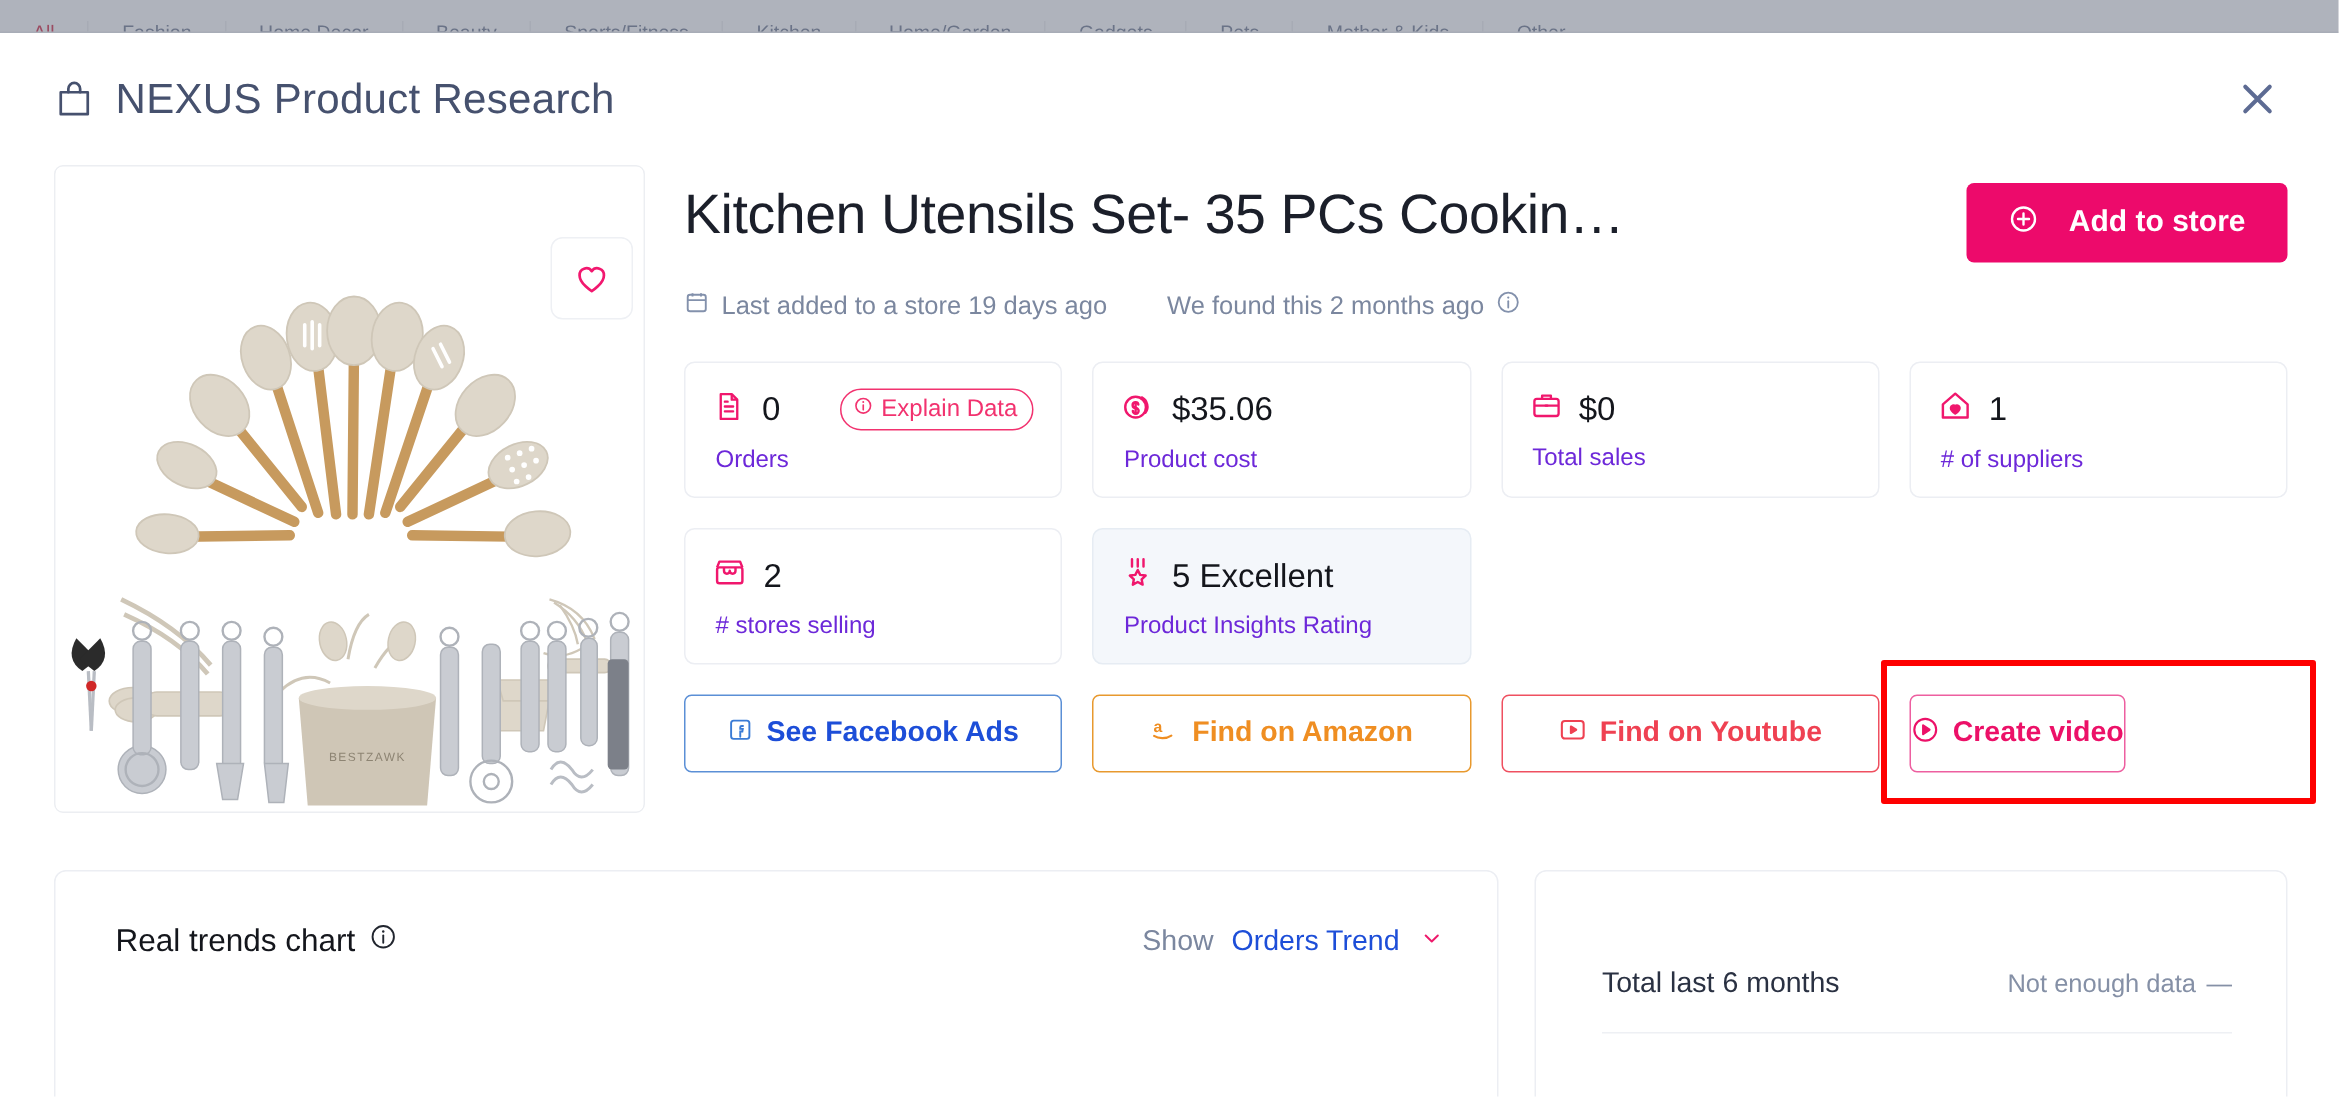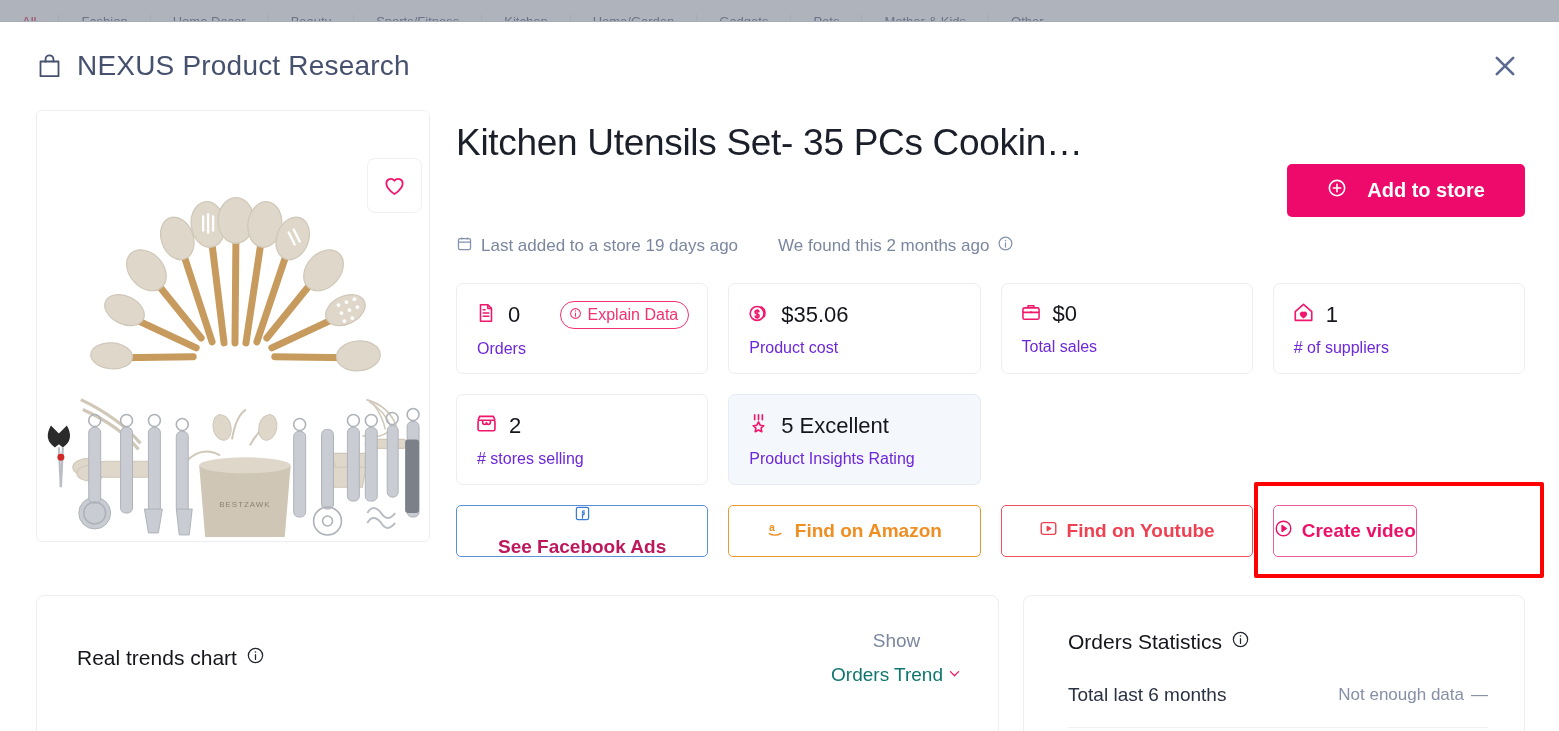--- a/index.html
+++ b/index.html
@@ -79,25 +79,24 @@
   .product-info { flex: 1 1 auto; min-width: 0; padding-top: 12px; }
   .title-row { display: flex; align-items: flex-start; gap: 24px; }
   .product-title {
     font-size: 37px; line-height: 1.15; color: #1b1f2a; font-weight: 400;
     white-space: nowrap; overflow: hidden; text-overflow: ellipsis;
     flex: 1 1 auto; min-width: 0; letter-spacing: -.3px;
   }
   .add-store-btn {
     flex: 0 0 auto;
     background: #ed0a6b; color: #fff; border: none; border-radius: 5px;
-    height: 53px; padding: 0 40px;
+    height: 53px; padding: 0 28px;
     font-size: 20px; font-weight: 700; font-family: inherit;
     display: flex; align-items: center; gap: 20px; cursor: pointer;
     white-space: nowrap;
-    margin-top: 42px;
   }
 
   .meta-row {
     display: flex; align-items: center; gap: 40px;
     margin-top: 18px; font-size: 17px; color: #7b879f;
   }
   .meta-item { display: flex; align-items: center; gap: 8px; }
 
   
   .cards { display: grid; grid-template-columns: repeat(4, 1fr); gap: 20px; margin-top: 26px; }
@@ -119,21 +118,21 @@
   }
 
   
   .actions { display: grid; grid-template-columns: repeat(4, 1fr); gap: 20px; margin-top: 20px; }
   .act-btn {
     height: 52px; border-radius: 5px; background: #fff;
     display: flex; align-items: center; justify-content: center; gap: 9px;
     font-size: 19px; font-weight: 700; font-family: inherit; cursor: pointer;
     border: 1px solid; white-space: nowrap;
   }
-  .act-fb { border-color: #5b8fd6; color: #be185d; flex-direction: column; }
+  .act-fb { border-color: #5b8fd6; color: #1d4ed8; }
   .act-amz { border-color: #e8992e; color: #ef8e22; }
   .act-yt { border-color: #ef5060; color: #ef4152; }
   .act-video { border-color: #ed5fa0; color: #ec1168; }
   .act-wrap { position: relative; }
   .annot-box {
     position: absolute; left: -19px; right: -19px; top: -23px; bottom: -21px;
     border: 4px solid #fe0000; border-radius: 2px; pointer-events: none;
   }
 
   
@@ -141,25 +140,25 @@
   .panel {
     border: 1px solid #eceef3; border-radius: 8px; background: #fff;
     padding: 34px 36px 0 40px; height: 180px; overflow: hidden;
   }
   .panel-trends { flex: 0 0 963px; }
   .panel-stats { flex: 1 1 auto; padding-left: 44px; }
   .panel-head { display: flex; align-items: center; }
   .panel-title {
     font-size: 21px; color: #14161c; display: flex; align-items: center; gap: 9px;
   }
-  .show-group { margin-left: auto; display: flex; align-items: center; gap: 12px; flex-direction: column; }
+  .show-group { margin-left: auto; display: flex; align-items: center; gap: 12px; }
   .show-label { font-size: 19px; color: #7b879f; }
   .dropdown {
-    display: flex; align-items: center; gap: 4px;
-    font-size: 19px; color: #0f766e; font-weight: 400; cursor: pointer;
+    display: flex; align-items: center; gap: 14px;
+    font-size: 19px; color: #1d4ed8; font-weight: 400; cursor: pointer;
   }
   .stat-row {
     display: flex; align-items: center; margin-top: 30px;
     padding-bottom: 21px; border-bottom: 1px solid #eef0f4;
   }
   .stat-name { font-size: 19px; color: #2a3142; }
   .stat-val { margin-left: auto; font-size: 17px; color: #8590a6; display: flex; align-items: center; gap: 7px; }
 </style>
 </head>
 <body>
@@ -569,32 +568,20 @@
                   <path d="M5.5 9l6.5 6.5L18.5 9"></path>
                 </svg>
               </span>
             </span>
           </div>
         </div>
         <div></div>
       </div>
 
       <div class="panel panel-stats">
-        <div class="panel-head">
-          <div class="panel-title">
-            <span>Orders Statistics</span>
-            <span>
-              <svg width="19" height="19" viewBox="0 0 24 24" fill="none" stroke="#22262f" stroke-width="1.6">
-                <circle cx="12" cy="12" r="9"></circle>
-                  <path d="M12 11v6" stroke-linecap="round"></path>
-                <circle cx="12" cy="7.6" r="1.05" fill="#22262f" stroke="none"></circle>
-              </svg>
-            </span>
-          </div>
-        </div>
         <div class="stat-row">
           <span class="stat-name">Total last 6 months</span>
           <span class="stat-val">
             <span>Not enough data</span>
             <span>—</span>
           </span>
         </div>
       </div>
     </div>
   </div>

